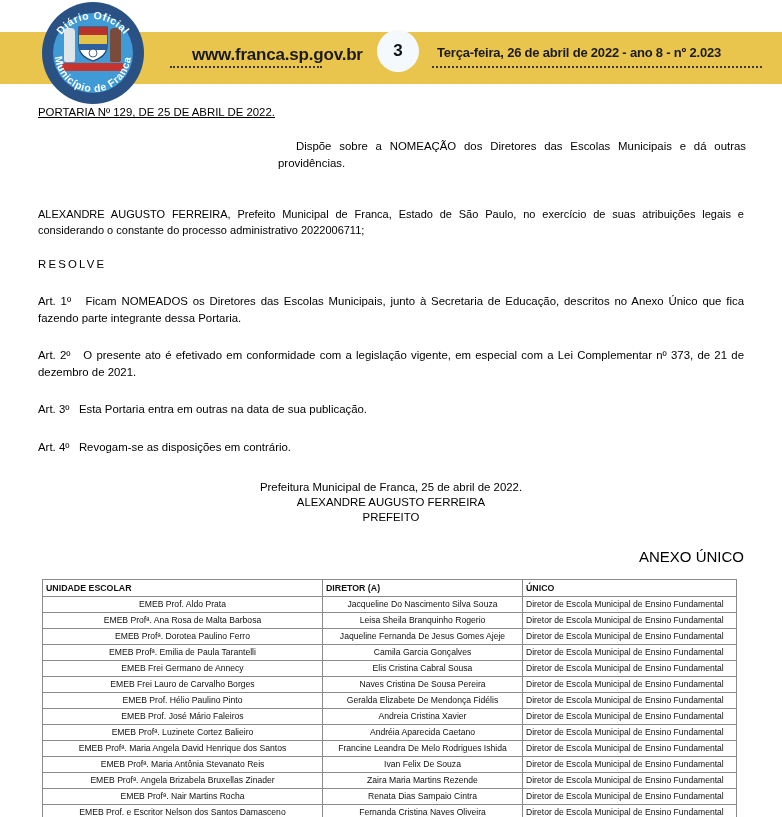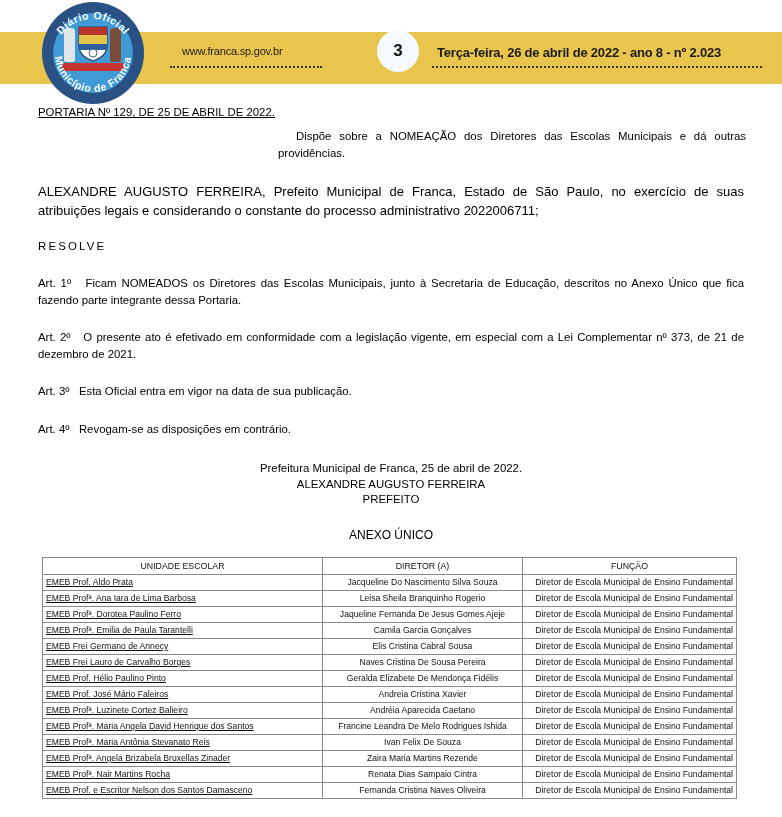--- a/index.html
+++ b/index.html
@@ -84,24 +84,24 @@
     left: 20px;
     top: 61px;
     width: 62px;
     height: 8px;
     background: #c5342e;
     border-radius: 2px;
   }
 
   .url {
     position: absolute;
-    left: 182px;
+    left: 192px;
     top: 45px;
-    font-size: 11px;
-    font-weight: normal;
+    font-size: 17px;
+    font-weight: bold;
     color: #1b1b1b;
     letter-spacing: -0.2px;
   }
   .url-rule {
     position: absolute;
     left: 170px;
     top: 66px;
     width: 152px;
     height: 0;
     border-top: 2px dotted #3a3a3a;
@@ -160,33 +160,33 @@
   .portaria-title {
     text-align: left;
     font-size: 11.4px;
     margin-top: 14px;
   }
   .portaria-title span {
     text-decoration: underline;
   }
 
   .ementa {
-    margin: 8px 0 0 240px;
+    margin: 18px 0 0 240px;
     text-align: justify;
     text-justify: inter-word;
     width: 468px;
     font-size: 11.4px;
     line-height: 1.45;
     text-indent: 18px;
   }
 
   .preamble {
-    margin-top: 22px;
+    margin-top: 36px;
     text-align: justify;
-    font-size: 13px;
+    font-size: 11px;
     line-height: 1.45;
   }
 
   .resolve {
     margin-top: 17px;
     font-size: 11.4px;
     letter-spacing: 2.2px;
   }
 
   .article {
@@ -199,22 +199,22 @@
 
   .signature {
     margin-top: 24px;
     text-align: center;
     font-size: 11.4px;
     line-height: 1.35;
   }
 
   .anexo-title {
     margin-top: 20px;
-    text-align: center;
-    font-size: 12px;
+    text-align: right;
+    font-size: 15px;
   }
 
   
   .table-wrap {
     margin: 12px 4px 0 4px;
   }
   table.anexo {
     width: 694px;
     border-collapse: collapse;
     table-layout: fixed;
@@ -224,29 +224,29 @@
   table.anexo th,
   table.anexo td {
     border: 1px solid #8a8a8a;
     padding: 1px 3px;
     height: 13px;
     line-height: 12px;
     overflow: hidden;
     white-space: nowrap;
   }
   table.anexo th {
-    font-weight: normal;
-    text-align: center;
+    font-weight: bold;
+    text-align: left;
     background: #ffffff;
     font-size: 8.8px;
     height: 14px;
   }
-  table.anexo td.c-unit { text-align: left; text-decoration: underline; }
+  table.anexo td.c-unit { text-align: center; }
   table.anexo td.c-dir  { text-align: center; }
-  table.anexo td.c-fun  { text-align: right; }
+  table.anexo td.c-fun  { text-align: left; }
 
   col.w-unit { width: 280px; }
   col.w-dir  { width: 200px; }
   col.w-fun  { width: 214px; }
 </style>
 </head>
 <body>
 
 <div class="masthead">
 
@@ -304,21 +304,21 @@
 
     <div class="article">
       <span class="lbl">Art. 1º</span>&nbsp;&nbsp;&nbsp;<span>Ficam NOMEADOS os Diretores das Escolas Municipais, junto à Secretaria de Educação, descritos no Anexo Único que fica fazendo parte integrante dessa Portaria.</span>
     </div>
 
     <div class="article">
       <span class="lbl">Art. 2º</span>&nbsp;&nbsp;&nbsp;<span>O presente ato é efetivado em conformidade com a legislação vigente, em especial com a Lei Complementar nº 373, de 21 de dezembro de 2021.</span>
     </div>
 
     <div class="article">
-      <span class="lbl">Art. 3º</span>&nbsp;&nbsp;&nbsp;<span>Esta Oficial entra em vigor na data de sua publicação.</span>
+      <span class="lbl">Art. 3º</span>&nbsp;&nbsp;&nbsp;<span>Esta Portaria entra em outras na data de sua publicação.</span>
     </div>
 
     <div class="article">
       <span class="lbl">Art. 4º</span>&nbsp;&nbsp;&nbsp;<span>Revogam-se as disposições em contrário.</span>
     </div>
 
     <div class="signature">
       <div>Prefeitura Municipal de Franca, 25 de abril de 2022.</div>
       <div>ALEXANDRE AUGUSTO FERREIRA</div>
       <div>PREFEITO</div>
@@ -330,31 +330,31 @@
       <table class="anexo">
         <colgroup>
           <col class="w-unit">
             <col class="w-dir">
             <col class="w-fun">
         </colgroup>
         <thead>
           <tr>
             <th>UNIDADE ESCOLAR</th>
             <th>DIRETOR (A)</th>
-            <th>FUNÇÃO</th>
+            <th>ÚNICO</th>
           </tr>
         </thead>
         <tbody id="anexo-body">
             <tr>
               <td class="c-unit">EMEB Prof. Aldo Prata</td>
               <td class="c-dir">Jacqueline Do Nascimento Silva Souza</td>
               <td class="c-fun">Diretor de Escola Municipal de Ensino Fundamental</td>
             </tr>
             <tr>
-              <td class="c-unit">EMEB Profª. Ana Iara de Lima Barbosa</td>
+              <td class="c-unit">EMEB Profª. Ana Rosa de Malta Barbosa</td>
               <td class="c-dir">Leisa Sheila Branquinho Rogerio</td>
               <td class="c-fun">Diretor de Escola Municipal de Ensino Fundamental</td>
             </tr>
             <tr>
               <td class="c-unit">EMEB Profª. Dorotea Paulino Ferro</td>
               <td class="c-dir">Jaqueline Fernanda De Jesus Gomes Ajeje</td>
               <td class="c-fun">Diretor de Escola Municipal de Ensino Fundamental</td>
             </tr>
             <tr>
               <td class="c-unit">EMEB Profª. Emilia de Paula Tarantelli</td>

